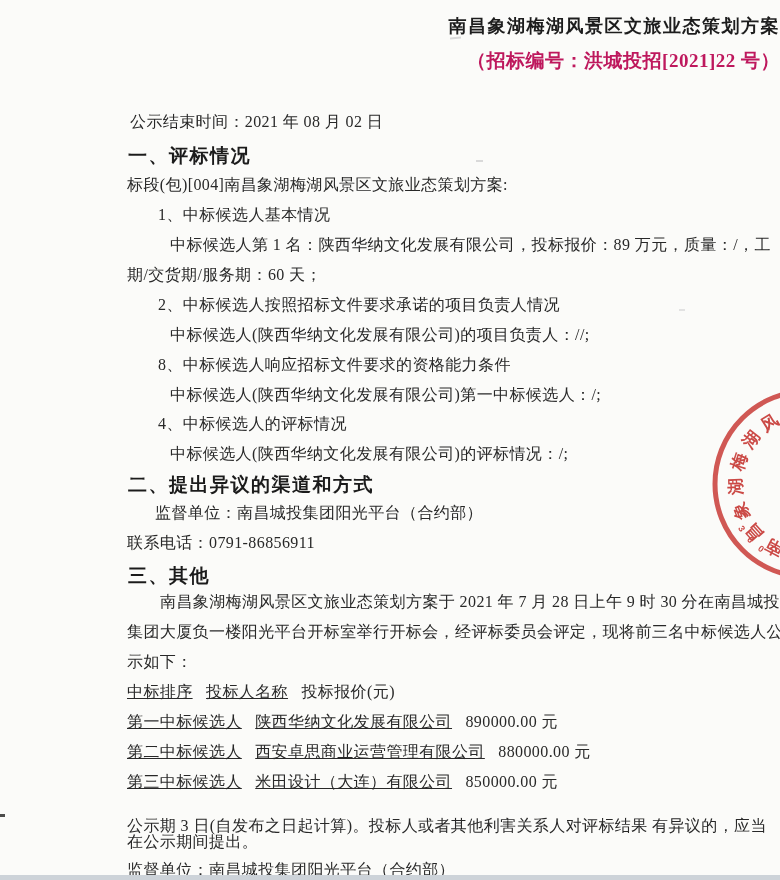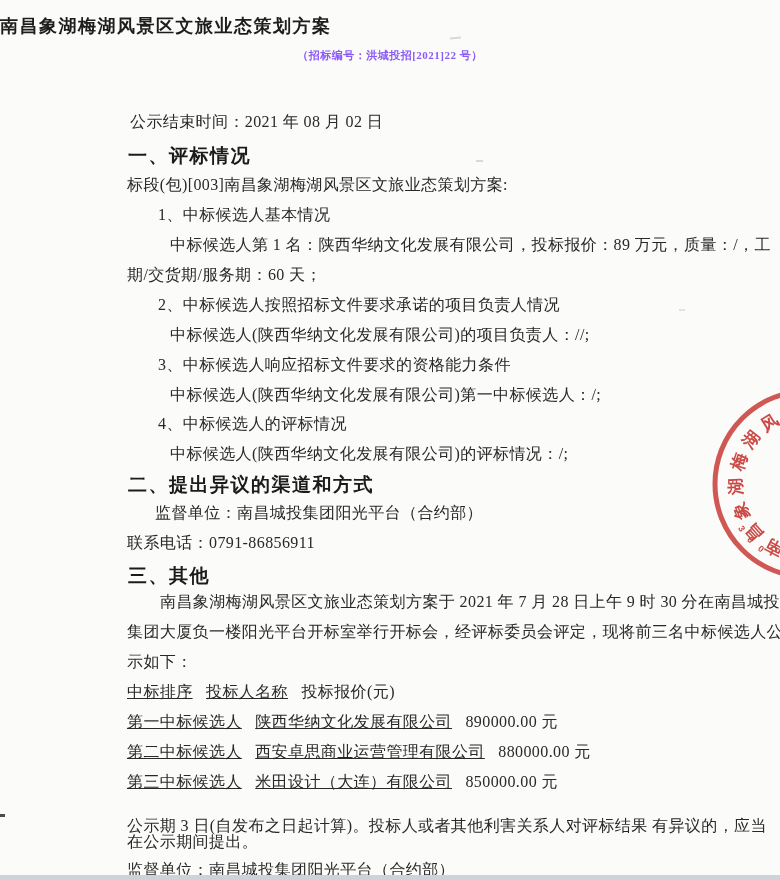--- a/index.html
+++ b/index.html
@@ -6,27 +6,27 @@
   body {
     width: 780px; height: 880px;
     position: relative;
     overflow: hidden;
     background: #fbfbf9;
     font-family: "Liberation Serif", "DejaVu Serif", serif;
     color: #262626;
   }
   .abs { position: absolute; white-space: nowrap; }
   .doc-title {
-    left: 0; width: 780px; text-align: left;
+    left: 0; width: 780px; text-align: right;
     font-size: 18px; font-weight: bold; color: #1d1d1d;
     letter-spacing: 1.5px;
   }
   .doc-subtitle {
-    left: 0; width: 780px; text-align: center;
-    font-size: 11px; font-weight: bold; color: #8b5cf6;
+    left: 0; width: 780px; text-align: right;
+    font-size: 19px; font-weight: bold; color: #be185d;
     letter-spacing: 0.5px;
   }
   .heading {
     font-size: 19px; font-weight: bold; color: #1b1b1b;
     letter-spacing: 1.5px;
   }
   .body-line {
     font-size: 16px; letter-spacing: 0.4px; color: #282828;
   }
   .cell-gap { margin-right: 9px; text-decoration: underline; }
@@ -44,30 +44,30 @@
   .bottom-strip { position: absolute; left: 0; bottom: 0; width: 780px; height: 5px; background: #cdd3d9; }
 </style>
 </head>
 <body>
 
 <div class="abs doc-title" style="top:14px">南昌象湖梅湖风景区文旅业态策划方案</div>
 <div class="abs doc-subtitle" style="top:48px">（招标编号：洪城投招[2021]22 号）</div>
 <div class="abs body-line" style="top:112px;left:130px">公示结束时间：2021 年 08 月 02 日</div>
 
 <div class="abs heading" style="top:143px;left:128px">一、评标情况</div>
-<div class="abs body-line" style="top:175px;left:127px">标段(包)[003]南昌象湖梅湖风景区文旅业态策划方案:</div>
+<div class="abs body-line" style="top:175px;left:127px">标段(包)[004]南昌象湖梅湖风景区文旅业态策划方案:</div>
 
 <div class="abs body-line" style="top:205px;left:158px">1、中标候选人基本情况</div>
 <div class="abs body-line" style="top:235px;left:170px">中标候选人第 1 名：陕西华纳文化发展有限公司，投标报价：89 万元，质量：/，工</div>
 <div class="abs body-line" style="top:265px;left:127px">期/交货期/服务期：60 天；</div>
 
 <div class="abs body-line" style="top:295px;left:158px">2、中标候选人按照招标文件要求承诺的项目负责人情况</div>
 <div class="abs body-line" style="top:325px;left:170px">中标候选人(陕西华纳文化发展有限公司)的项目负责人：//;</div>
 
-<div class="abs body-line" style="top:355px;left:158px">3、中标候选人响应招标文件要求的资格能力条件</div>
+<div class="abs body-line" style="top:355px;left:158px">8、中标候选人响应招标文件要求的资格能力条件</div>
 <div class="abs body-line" style="top:385px;left:170px">中标候选人(陕西华纳文化发展有限公司)第一中标候选人：/;</div>
 
 <div class="abs body-line" style="top:414px;left:158px">4、中标候选人的评标情况</div>
 <div class="abs body-line" style="top:444px;left:170px">中标候选人(陕西华纳文化发展有限公司)的评标情况：/;</div>
 
 <div class="abs heading" style="top:472px;left:128px">二、提出异议的渠道和方式</div>
 <div class="abs body-line" style="top:503px;left:155px">监督单位：南昌城投集团阳光平台（合约部）</div>
 <div class="abs body-line" style="top:533px;left:127px">联系电话：0791-86856911</div>
 
 <div class="abs heading" style="top:563px;left:128px">三、其他</div>

